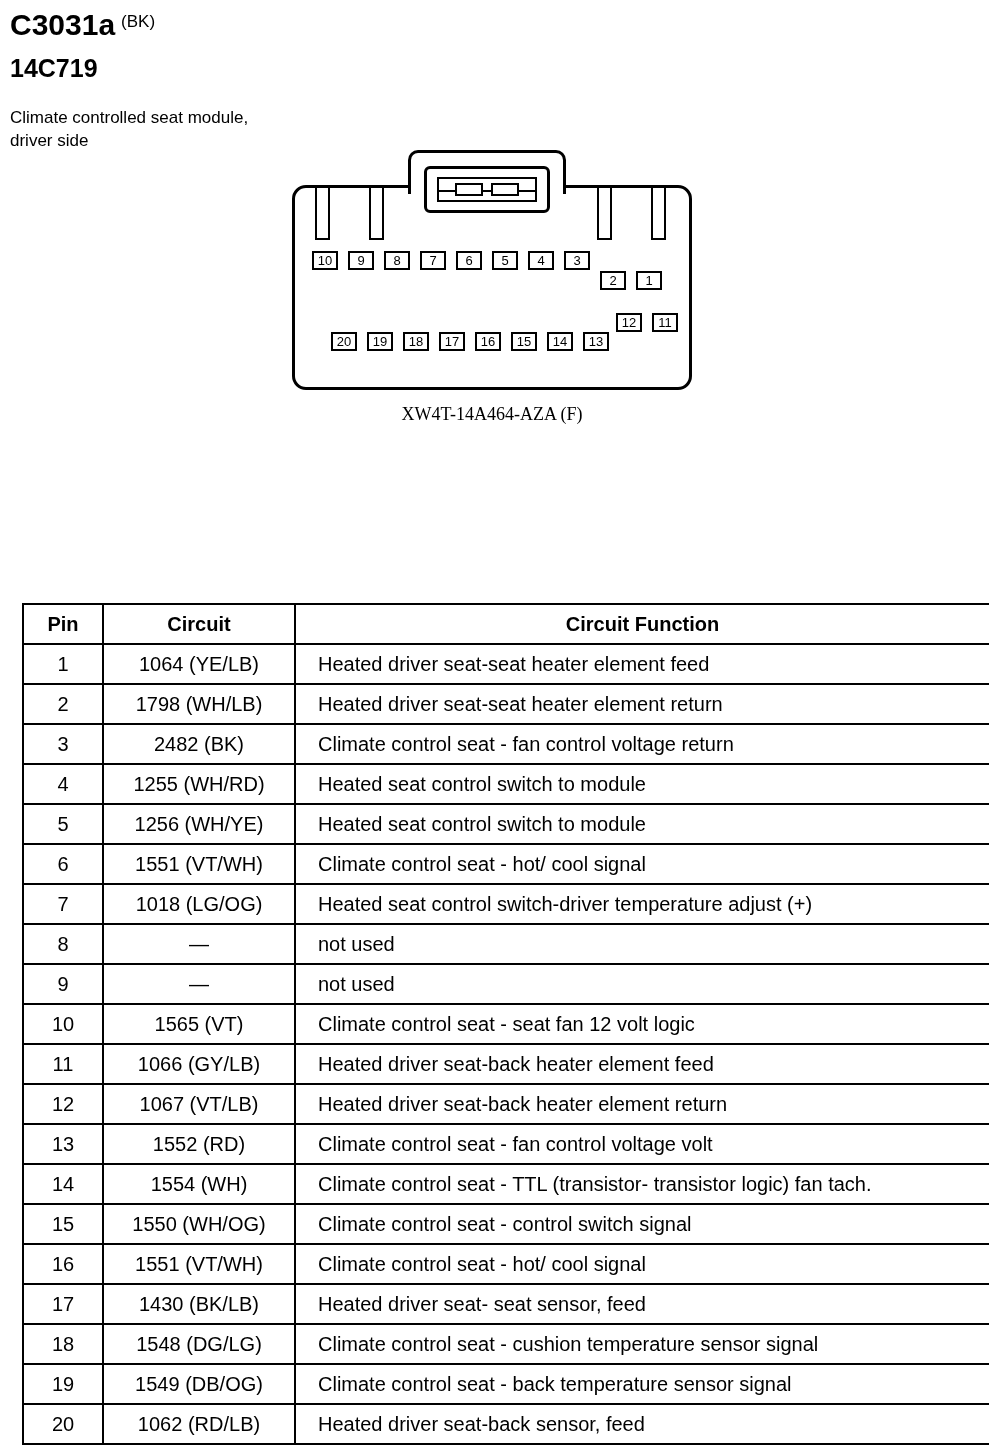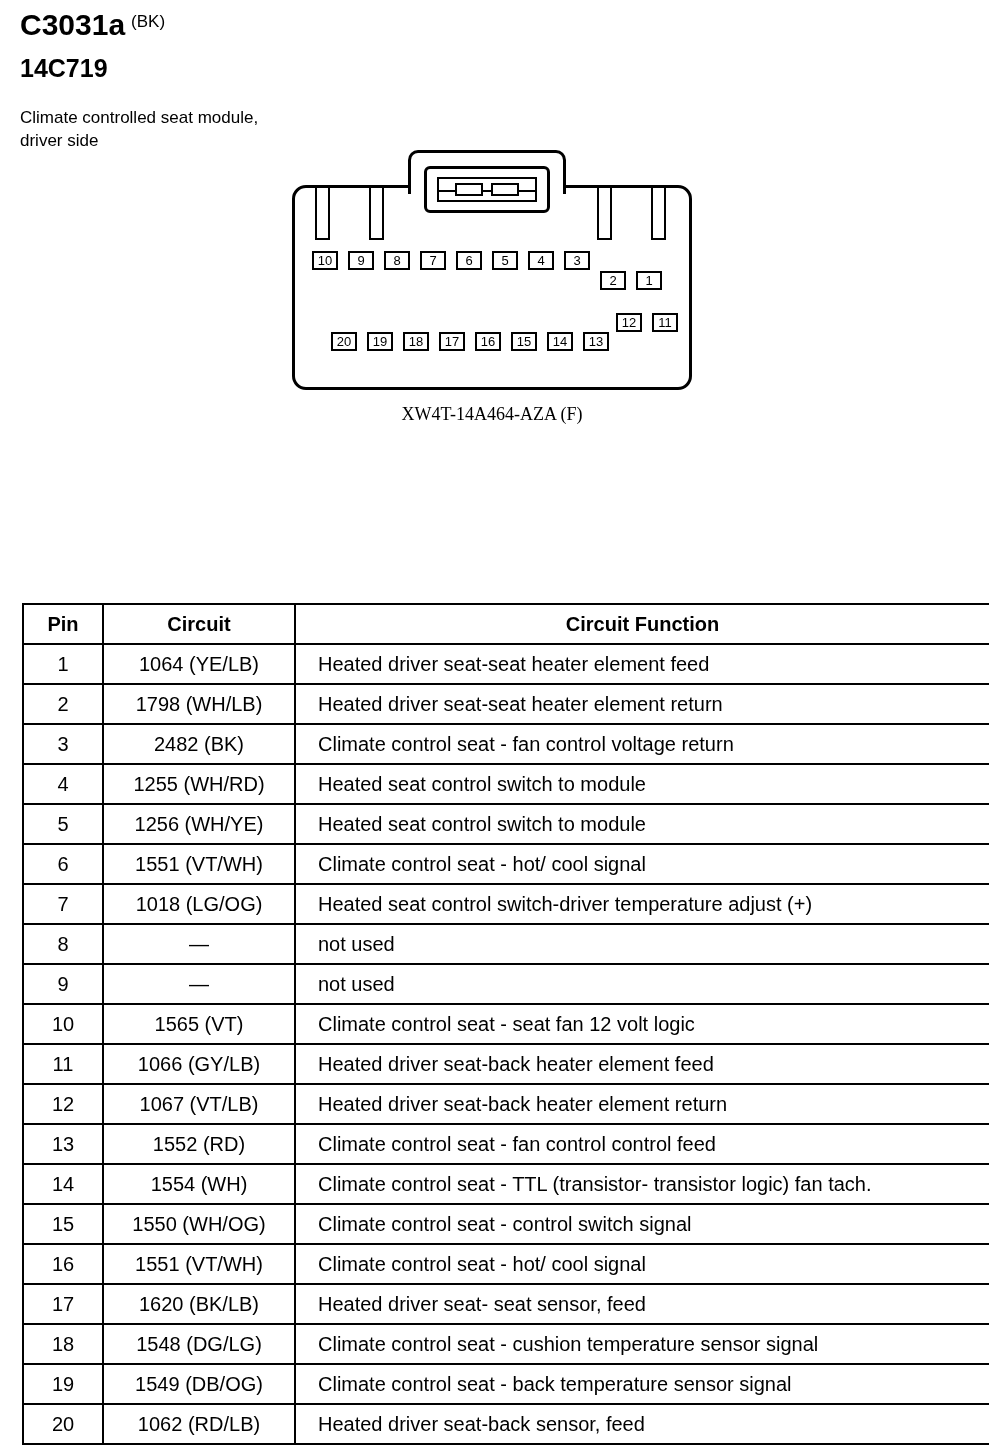--- a/index.html
+++ b/index.html
@@ -8,21 +8,21 @@
     position: relative;
     width: 989px;
     height: 1451px;
     background: #fff;
     font-family: "Liberation Sans", sans-serif;
     color: #000;
     overflow: hidden;
   }
 
   
-  .hdr { position: absolute; left: 20px; top: 8px; }
+  .hdr { position: absolute; left: 10px; top: 8px; }
   .conn-id { font-size: 30px; font-weight: bold; display: inline-block; }
   .conn-color { font-size: 17px; font-weight: normal; position: relative; top: -8px; margin-left: 6px; }
   .part-no { font-size: 25px; font-weight: bold; margin-top: 12px; }
   .desc { font-size: 17px; line-height: 1.35; margin-top: 24px; }
 
   
   .conn-body {
     position: absolute; left: 292px; top: 185px; width: 400px; height: 205px;
     border: 3px solid #000; border-radius: 14px; background: #fff; z-index: 1;
   }
@@ -203,40 +203,40 @@
           <td class="col-function">Heated driver seat-back heater element feed</td>
         </tr>
         <tr>
           <td class="col-pin">12</td>
           <td class="col-circuit">1067 (VT/LB)</td>
           <td class="col-function">Heated driver seat-back heater element return</td>
         </tr>
         <tr>
           <td class="col-pin">13</td>
           <td class="col-circuit">1552 (RD)</td>
-          <td class="col-function">Climate control seat - fan control control feed</td>
+          <td class="col-function">Climate control seat - fan control voltage volt</td>
         </tr>
         <tr>
           <td class="col-pin">14</td>
           <td class="col-circuit">1554 (WH)</td>
           <td class="col-function">Climate control seat - TTL (transistor- transistor logic) fan tach.</td>
         </tr>
         <tr>
           <td class="col-pin">15</td>
           <td class="col-circuit">1550 (WH/OG)</td>
           <td class="col-function">Climate control seat - control switch signal</td>
         </tr>
         <tr>
           <td class="col-pin">16</td>
           <td class="col-circuit">1551 (VT/WH)</td>
           <td class="col-function">Climate control seat - hot/ cool signal</td>
         </tr>
         <tr>
           <td class="col-pin">17</td>
-          <td class="col-circuit">1620 (BK/LB)</td>
+          <td class="col-circuit">1430 (BK/LB)</td>
           <td class="col-function">Heated driver seat- seat sensor, feed</td>
         </tr>
         <tr>
           <td class="col-pin">18</td>
           <td class="col-circuit">1548 (DG/LG)</td>
           <td class="col-function">Climate control seat - cushion temperature sensor signal</td>
         </tr>
         <tr>
           <td class="col-pin">19</td>
           <td class="col-circuit">1549 (DB/OG)</td>

